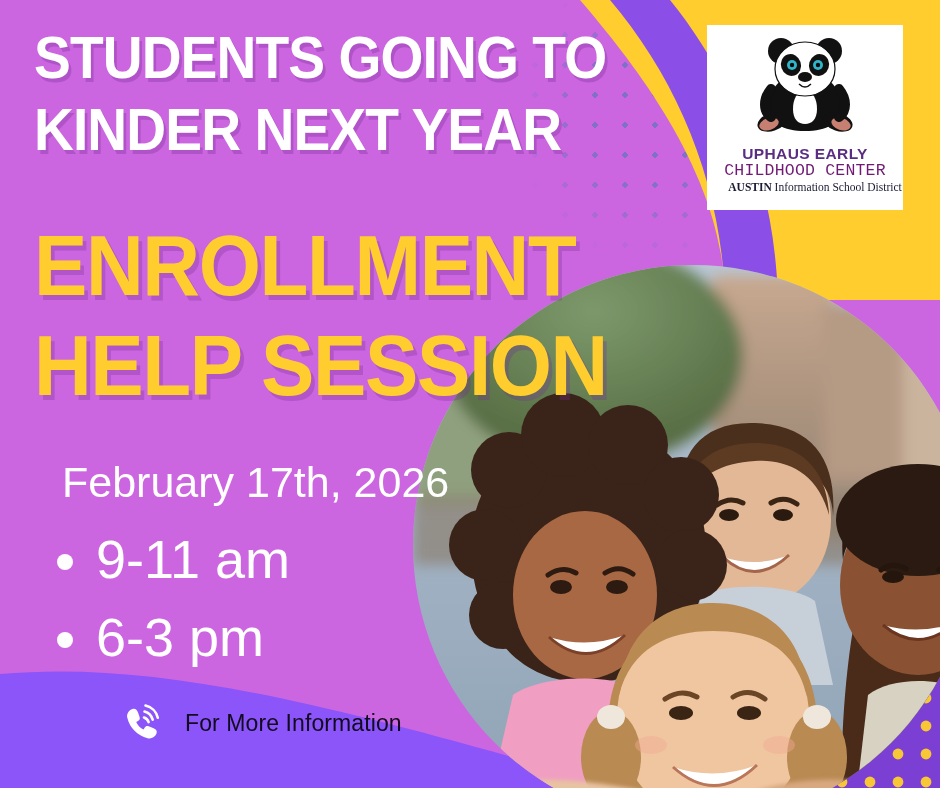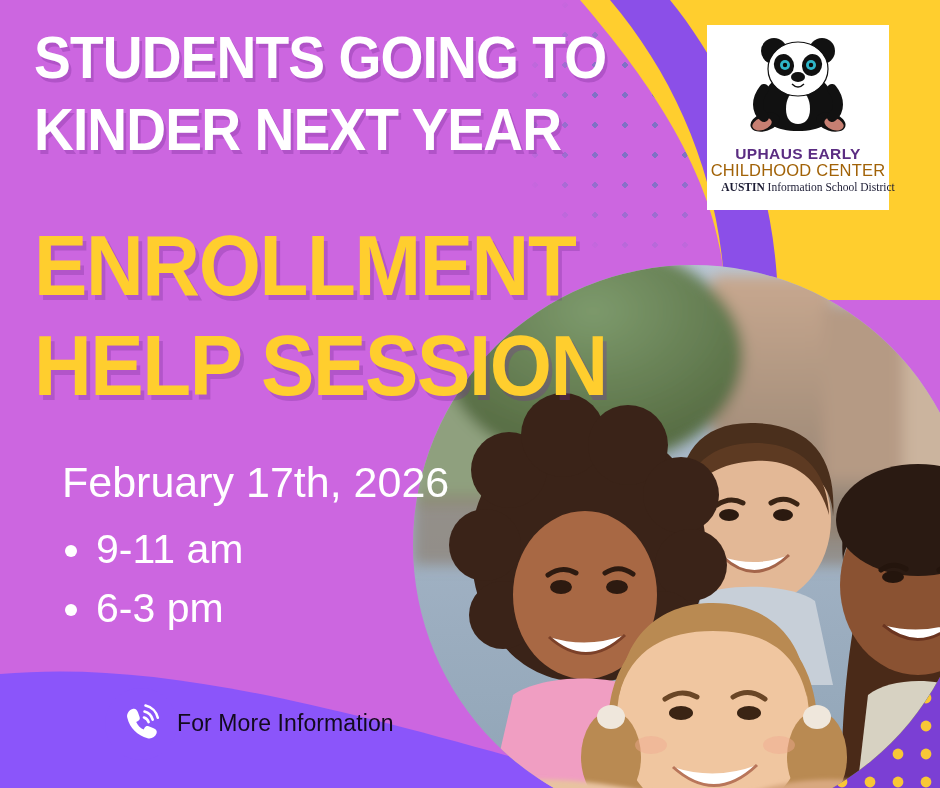--- a/index.html
+++ b/index.html
@@ -46,32 +46,32 @@
   #photo-circle{
     position:absolute;left:413px;top:265px;
     width:560px;height:560px;border-radius:50%;
     overflow:hidden;
   }
   #photo-circle .ph{position:absolute;inset:0;}
 
   
   #logo-card{
     position:absolute;left:707px;top:25px;
-    width:182px;height:185px;
+    width:196px;height:185px;
     background:#ffffff;
     display:flex;flex-direction:column;align-items:center;
     padding-top:4px;
   }
   #panda{width:120px;height:116px;display:block;}
   .logo-l1{
     font-size:15.5px;font-weight:bold;color:#5B2D82;
     letter-spacing:.4px;line-height:1.05;margin-top:1px;
   }
   .logo-l2{
-    font-size:16.5px;color:#a16207;letter-spacing:.2px;line-height:1.05;
+    font-size:16.5px;color:#701a75;letter-spacing:.2px;line-height:1.05;font-family:Liberation Mono, monospace;
   }
   .logo-l3{
     font-family:"Liberation Serif","DejaVu Serif",serif;
     font-size:11.5px;color:#1b1b33;margin-top:1px;white-space:nowrap;
   }
   .logo-l3 b{font-weight:bold;margin-left:20px;}
 
   
   #copy{position:absolute;left:0;top:0;width:620px;height:697px;text-decoration:underline;}
 
@@ -104,33 +104,33 @@
   #gl2{left:34px;top:322px;font-size:86px;line-height:1;}
 
   #date-line{
     position:absolute;left:34px;top:458px;
     font-size:43px;color:#ffffff;white-space:nowrap;z-index:6;margin-left:28px;
   }
   #times{
     position:absolute;left:58px;top:520px;margin:0;padding:0 0 0 38px;
     list-style:disc;color:#ffffff;z-index:6;
   }
-  #times li{font-size:41px;line-height:1.45;}
+  #times li{font-size:54px;line-height:1.45;}
 
   
   #phone-block{
     position:absolute;left:105px;bottom:28px;
     display:flex;align-items:center;z-index:8;
   }
   #phone-badge{
     width:72px;height:72px;border-radius:50%;
     background:#8B55FA;display:flex;align-items:center;justify-content:center;
     flex:0 0 auto;
   }
-  #phone-text{margin-left:0;}
+  #phone-text{margin-left:8px;}
   #info-label{
     font-size:23px;color:#120a1e;line-height:1.1;letter-spacing:.1px;
   }
   #phone-number{
     font-size:33px;font-weight:bold;color:#07020d;line-height:1.15;
     letter-spacing:-.3px;margin-top:2px;
   }
 </style>
 </head>
 <body>

